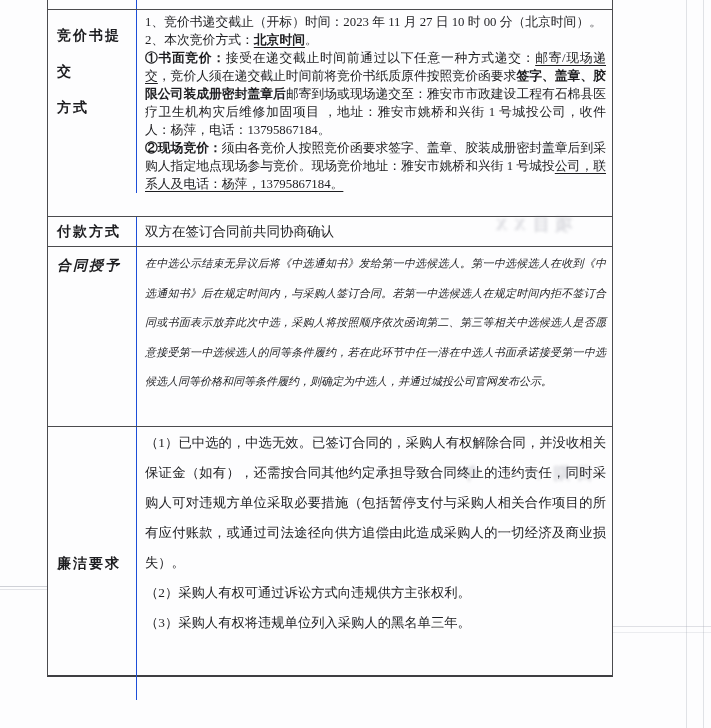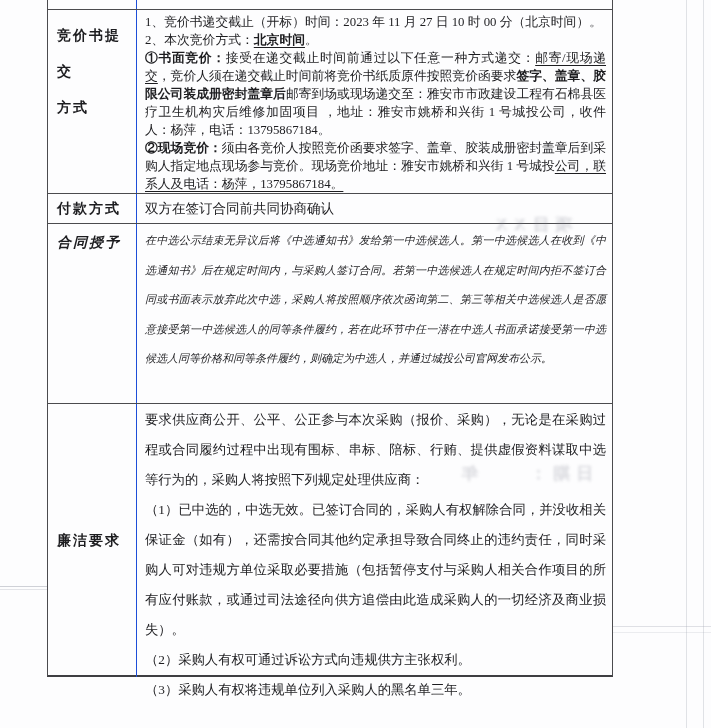--- a/index.html
+++ b/index.html
@@ -31,21 +31,21 @@
     flex:1;box-sizing:border-box;
     font-size:13px;
     padding:3px 6px 0 8px;
     text-align:justify;
   }
   
   .row-bid{height:184px;}
   .row-bid .label-cell{padding-top:8px;line-height:36px;}
   .row-bid .content-cell{line-height:18px;font-size:12.8px;}
   
-  .row-pay{height:30px;}
+  .row-pay{height:30px;margin-top:23px;}
   .row-pay .label-cell{display:flex;align-items:center;}
   .row-pay .content-cell{display:flex;align-items:center;font-size:13.5px;padding-top:0;}
   
   .row-award{height:180px;font-style:italic;}
   .row-award .label-cell{padding-top:10px;}
   .row-award .content-cell{line-height:29.5px;font-size:11px;padding-top:2px;}
   
   .row-integrity{height:274px;}
   .row-integrity .label-cell{display:flex;align-items:center;}
   .row-integrity .content-cell{line-height:30px;font-size:13.3px;padding-top:1px;}
@@ -114,21 +114,20 @@
     <div class="content-cell">
       <div>在中选公示结束无异议后将《中选通知书》发给第一中选候选人。第一中选候选人在收到《中选通知书》后在规定时间内，与采购人签订合同。若第一中选候选人在规定时间内拒不签订合同或书面表示放弃此次中选，采购人将按照顺序依次函询第二、第三等相关中选候选人是否愿意接受第一中选候选人的同等条件履约，若在此环节中任一潜在中选人书面承诺接受第一中选候选人同等价格和同等条件履约，则确定为中选人，并通过城投公司官网发布公示。</div>
     </div>
   </div>
 
   <div class="trow row-integrity">
     <div class="label-cell">
       <span>廉洁要求</span>
     </div>
     <div class="content-cell">
-      <div>要求供应商公开、公平、公正参与本次采购（报价、采购），无论是在采购过程或合同履约过程中出现有围标、串标、陪标、行贿、提供虚假资料谋取中选等行为的，采购人将按照下列规定处理供应商：</div>
       <div>（1）已中选的，中选无效。已签订合同的，采购人有权解除合同，并没收相关保证金（如有），还需按合同其他约定承担导致合同终止的违约责任，同时采购人可对违规方单位采取必要措施（包括暂停支付与采购人相关合作项目的所有应付账款，或通过司法途径向供方追偿由此造成采购人的一切经济及商业损失）。</div>
       <div>（2）采购人有权可通过诉讼方式向违规供方主张权利。</div>
       <div>（3）采购人有权将违规单位列入采购人的黑名单三年。</div>
     </div>
   </div>
 
 </div>
 
 <div class="bleed bleed-top">项目XX</div>
 <div class="bleed bleed-date">日期：　　年</div>

